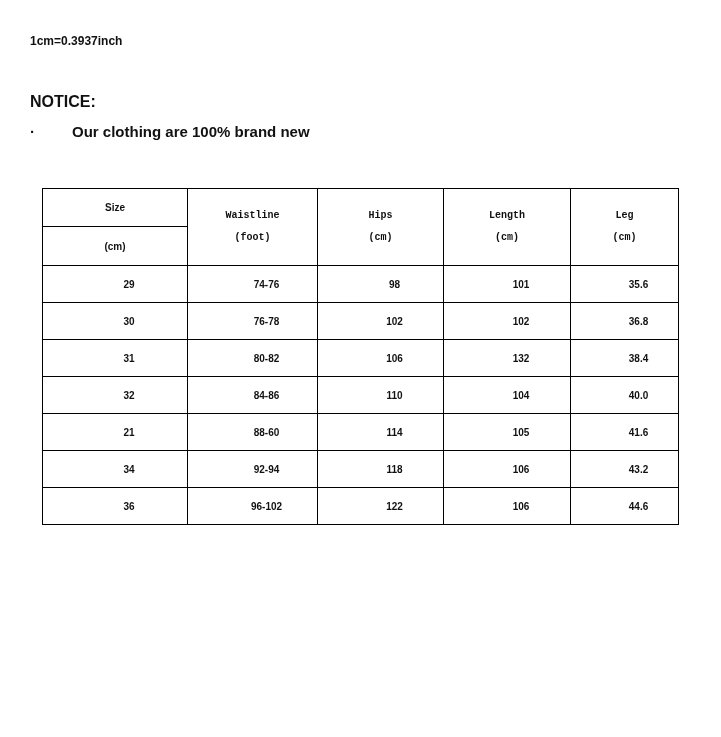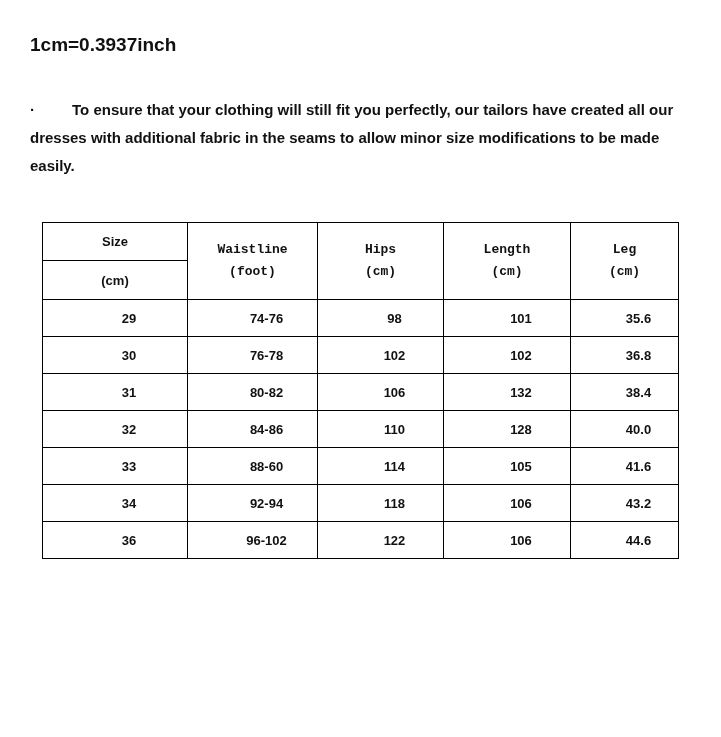--- a/index.html
+++ b/index.html
@@ -9,21 +9,21 @@
     box-sizing: border-box;
     background: #ffffff;
     color: #111111;
     font-family: "Liberation Sans", sans-serif;
     font-weight: 700;
     padding: 26px 30px 0 30px;
     overflow: hidden;
   }
   .conversion {
     margin: 8px 0 0 0;
-    font-size: 19px;
+    font-size: 12px;
   }
   .notice-block {
     margin-top: 40px;
     font-size: 15px;
     line-height: 28px;
   }
   .notice-title {
     margin: 0 0 2px 0;
     font-size: 16px;
   }
@@ -32,46 +32,47 @@
   }
   .bullet {
     display: inline-block;
     width: 42px;
   }
   table.size-chart {
     border-collapse: collapse;
     table-layout: fixed;
     width: 636px;
     margin: 42px 0 0 12px;
-    font-size: 13px;
+    font-size: 10px;
   }
   table.size-chart th,
   table.size-chart td {
     border: 1px solid #000000;
     text-align: center;
     vertical-align: middle;
     font-weight: 700;
     padding: 0;
   }
   th.split-top { height: 37px; }
   th.split-bottom { height: 38px; }
   th.stacked div { line-height: 22px; font-family: Liberation Mono, monospace; }
   table.size-chart tbody td { height: 36px; padding-left: 28px; }
 </style>
 </head>
 <body>
 
 <p class="conversion">1cm=0.3937inch</p>
 
 <div class="notice-block">
+  <p class="notice-title">NOTICE:</p>
+
+  <p class="notice-item"><span class="bullet">·</span><span>Our clothing are 100% brand new</span></p>
 
 
 
-
-  <p class="notice-item"><span class="bullet">·</span><span>To ensure that your clothing will still fit you perfectly, our tailors have created all our dresses with additional fabric in the seams to allow minor size modifications to be made easily.</span></p>
 </div>
 
 <table class="size-chart">
   <colgroup>
     <col style="width:145px">
     <col style="width:130px">
     <col style="width:126px">
     <col style="width:127px">
     <col style="width:108px">
   </colgroup>
@@ -118,25 +119,25 @@
       <td>31</td>
       <td>80-82</td>
       <td>106</td>
       <td>132</td>
       <td>38.4</td>
     </tr>
     <tr>
       <td>32</td>
       <td>84-86</td>
       <td>110</td>
-      <td>128</td>
+      <td>104</td>
       <td>40.0</td>
     </tr>
     <tr>
-      <td>33</td>
+      <td>21</td>
       <td>88-60</td>
       <td>114</td>
       <td>105</td>
       <td>41.6</td>
     </tr>
     <tr>
       <td>34</td>
       <td>92-94</td>
       <td>118</td>
       <td>106</td>

